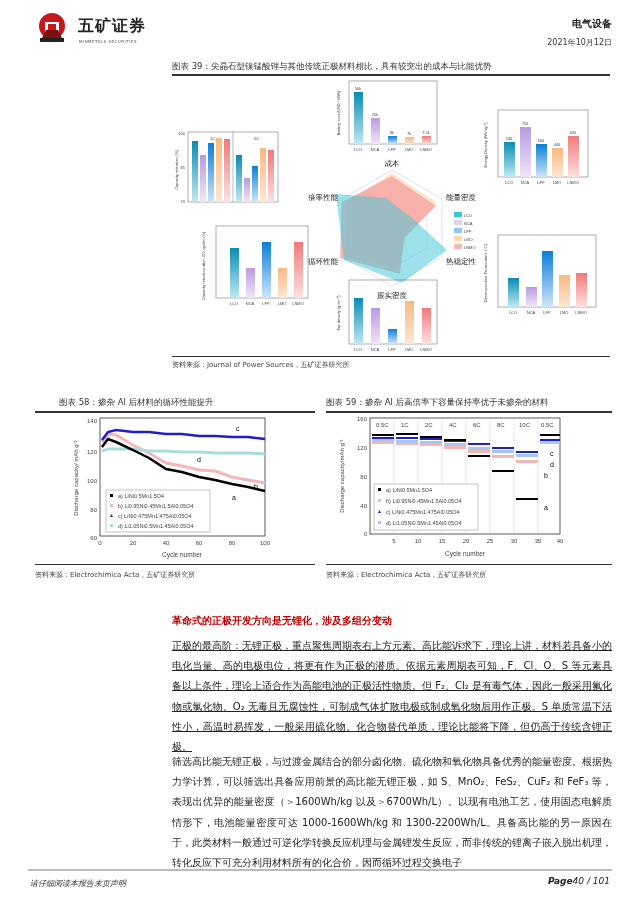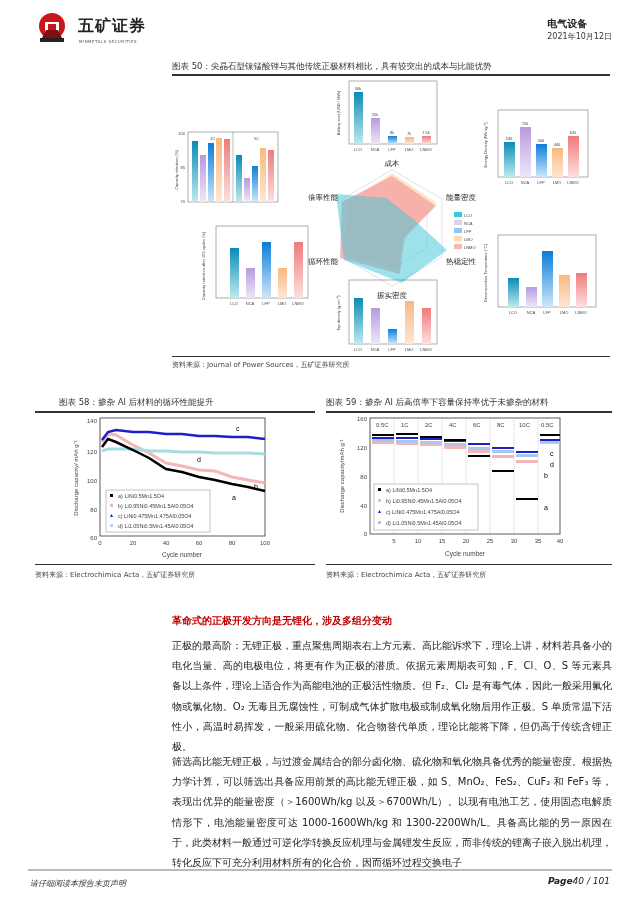--- a/index.html
+++ b/index.html
@@ -2,23 +2,23 @@
 <html><head>
 <meta charset="utf-8">
 <style>
   html,body{margin:0;padding:0;background:#fff;}
   body{width:640px;height:905px;position:relative;overflow:hidden;font-family:"DejaVu Sans","Liberation Sans",sans-serif;color:#222;}
   .abs{position:absolute;}
   .logo{left:30px;top:10px;width:130px;height:40px;}
   .logo-mark{position:absolute;left:6px;top:2px;width:32px;height:32px;}
   .logo-cn{position:absolute;left:48px;top:6px;font-size:16px;font-weight:bold;color:#222;letter-spacing:1px;text-align:center;}
   .logo-en{position:absolute;left:49px;top:29px;font-size:4px;color:#555;letter-spacing:.5px;}
-  .hdr-right{right:28px;top:17px;text-align:left;}
+  .hdr-right{right:28px;top:17px;text-align:right;}
   .hdr-sector{font-size:10px;font-weight:bold;}
-  .hdr-date{font-size:8px;color:#333;margin-top:0;}
+  .hdr-date{font-size:8px;color:#333;margin-top:6px;}
   .fig-title{font-size:8.5px;color:#333;}
   .rule{background:#333;height:1.5px;}
   .src{font-size:7px;color:#444;}
   .axis-lbl{font-size:4px;fill:#444;font-family:"Liberation Sans",sans-serif;}
   .cn-lbl{font-size:7.5px;fill:#222;font-family:"DejaVu Sans",sans-serif;}
   .heading{left:172px;top:614px;font-size:10px;font-weight:bold;color:#c00000;}
   .para{left:172px;width:440px;font-size:10px;line-height:20.2px;color:#222;text-align:justify;}
   .footer-rule{left:28px;top:869px;width:584px;height:1.5px;background:#bbb;}
   .footer-left{left:30px;top:878px;font-size:8px;font-style:italic;color:#333;}
   .footer-right{right:30px;top:876px;font-size:9px;font-style:italic;color:#222;}
@@ -36,21 +36,21 @@
     <rect x="4" y="26" width="24" height="4" fill="#222"></rect>
   </svg>
   <div class="logo-cn">五矿证券</div>
   <div class="logo-en">MINMETALS SECURITIES</div>
 </div>
 <div class="abs hdr-right">
   <div class="hdr-sector">电气设备</div>
   <div class="hdr-date">2021年10月12日</div>
 </div>
 
-<div class="abs fig-title" style="left:172px;top:61px;">图表 50：尖晶石型镍锰酸锂与其他传统正极材料相比，具有较突出的成本与比能优势</div>
+<div class="abs fig-title" style="left:172px;top:61px;">图表 39：尖晶石型镍锰酸锂与其他传统正极材料相比，具有较突出的成本与比能优势</div>
 <div class="abs rule" style="left:172px;top:74px;width:438px;"></div>
 
 <svg class="abs" style="left:172px;top:78px;" width="438" height="275" viewBox="0 0 438 275">
   <defs>
     <linearGradient id="gLCO" x1="0" y1="0" x2="0" y2="1">
         <stop offset="0" stop-color="#0a8cb5"></stop>
         <stop offset="1" stop-color="#bfe9f0"></stop>
       </linearGradient>
     <linearGradient id="gNCA" x1="0" y1="0" x2="0" y2="1">
         <stop offset="0" stop-color="#b79be0"></stop>
@@ -337,20 +337,20 @@
     <polygon points="48,99 51,99 49.5,96" fill="#1f1fc8"></polygon>
       <text class="axis-lbl" style="font-size:5.5px" x="56" y="100">c) LiNi0.475Mn1.475Al0.05O4</text>
     <rect x="48" y="107" width="3" height="3" fill="#a8c8f0"></rect>
       <text class="axis-lbl" style="font-size:5.5px" x="56" y="111">d) Li1.05Ni0.5Mn1.45Al0.05O4</text>
   </g>
 </svg>
 <div class="abs rule" style="left:326px;top:564px;width:286px;height:1px;"></div>
 <div class="abs src" style="left:326px;top:570px;">资料来源：Electrochimica Acta，五矿证券研究所</div>
 
 <div class="abs heading">革命式的正极开发方向是无锂化，涉及多组分变动</div>
-<div class="abs para" style="top:636px;">正极的最高阶：无锂正极，重点聚焦周期表右上方元素。高比能诉求下，理论上讲，材料若具备小的电化当量、高的电极电位，将更有作为正极的潜质。依据元素周期表可知，F、Cl、O、S 等元素具备以上条件，理论上适合作为高能电池的正极活性物质。但 F₂、Cl₂ 是有毒气体，因此一般采用氟化物或氯化物。O₂ 无毒且无腐蚀性，可制成气体扩散电极或制成氧化物后用作正极。S 单质常温下活性小，高温时易挥发，一般采用硫化物。化合物替代单质，理论比能将下降，但仍高于传统含锂正极。</div>
+<div class="abs para" style="top:636px;text-decoration:underline;">正极的最高阶：无锂正极，重点聚焦周期表右上方元素。高比能诉求下，理论上讲，材料若具备小的电化当量、高的电极电位，将更有作为正极的潜质。依据元素周期表可知，F、Cl、O、S 等元素具备以上条件，理论上适合作为高能电池的正极活性物质。但 F₂、Cl₂ 是有毒气体，因此一般采用氟化物或氯化物。O₂ 无毒且无腐蚀性，可制成气体扩散电极或制成氧化物后用作正极。S 单质常温下活性小，高温时易挥发，一般采用硫化物。化合物替代单质，理论比能将下降，但仍高于传统含锂正极。</div>
 <div class="abs para" style="top:752px;">筛选高比能无锂正极，与过渡金属结合的部分卤化物、硫化物和氧化物具备优秀的能量密度。根据热力学计算，可以筛选出具备应用前景的高比能无锂正极，如 S、MnO₂、FeS₂、CuF₂ 和 FeF₃ 等，表现出优异的能量密度（＞1600Wh/kg 以及＞6700Wh/L）。以现有电池工艺，使用固态电解质情形下，电池能量密度可达 1000-1600Wh/kg 和 1300-2200Wh/L。具备高比能的另一原因在于，此类材料一般通过可逆化学转换反应机理与金属锂发生反应，而非传统的锂离子嵌入脱出机理，转化反应下可充分利用材料所有的化合价，因而循环过程交换电子</div>
 
 <div class="abs footer-rule"></div>
 <div class="abs footer-left">请仔细阅读本报告末页声明</div>
 <div class="abs footer-right">
   <b>Page</b><span>40 / 101</span>
 </div>
 
 </body></html>

